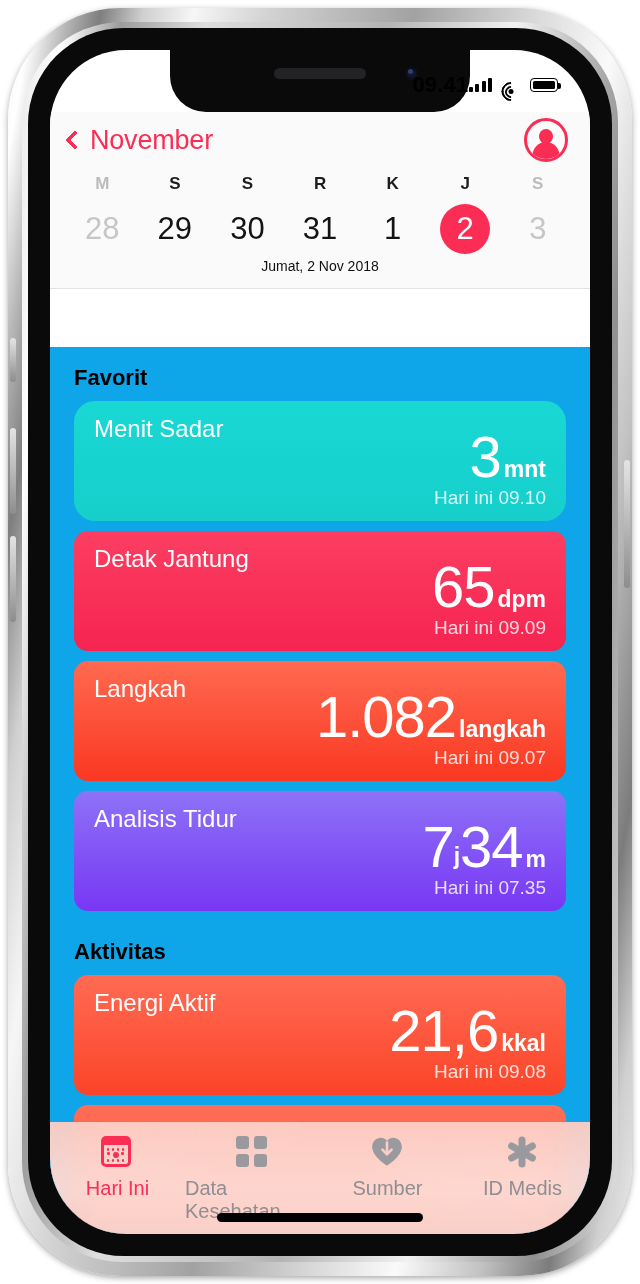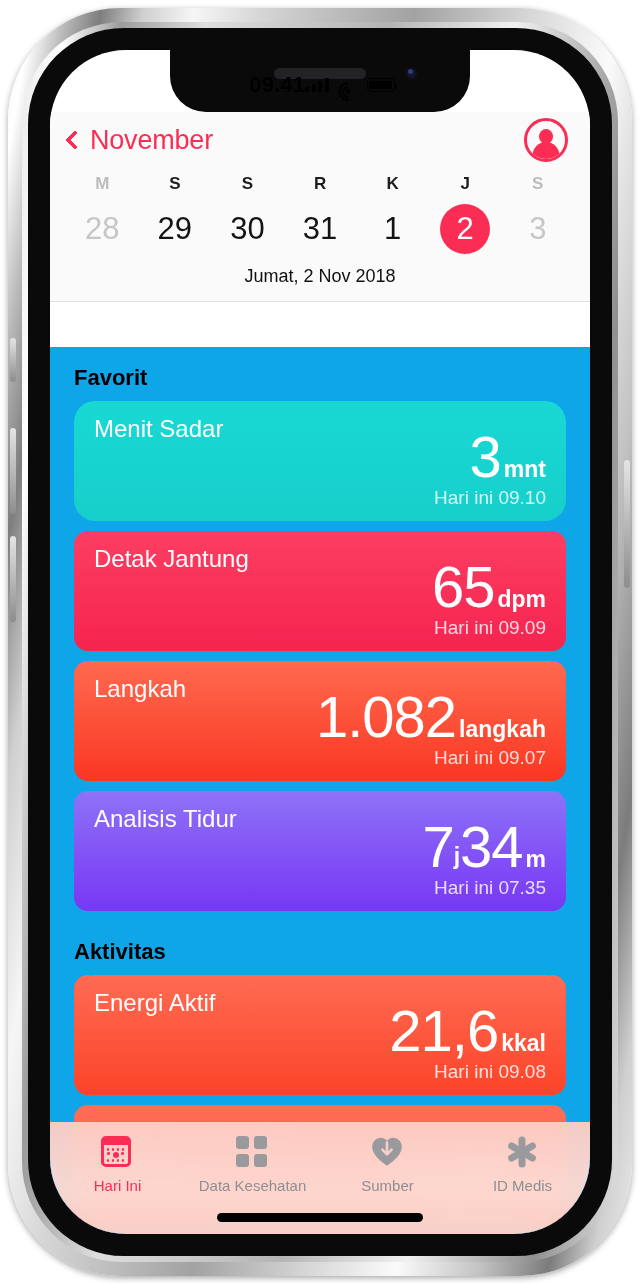--- a/index.html
+++ b/index.html
@@ -59,21 +59,21 @@
     box-shadow:inset 0 0 0 2px #0d0d18;
   }
   .camera::after{
     content:""; position:absolute; left:3px; top:2px; width:5px; height:5px;
     border-radius:50%; background:#2b3f7a;
   }
 
   
   .statusbar{
     position:absolute; top:0; left:0; right:0; height:62px; z-index:45;
-    display:flex; align-items:center; justify-content:center;
+    display:flex; align-items:center; justify-content:flex-end;
     padding:16px 32px 8px 36px; color:#000;
   }
   .clock{ font-size:22px; font-weight:700; letter-spacing:.2px; }
   .status-right{ display:flex; align-items:center; gap:9px; }
 
   .signal{ display:flex; align-items:flex-end; gap:2.5px; height:14px; }
   .signal i{ display:block; width:4px; background:#000; border-radius:1px; }
   .signal i:nth-child(1){ height:5px; }
   .signal i:nth-child(2){ height:8px; }
   .signal i:nth-child(3){ height:11px; }
@@ -128,21 +128,21 @@
   .dowrow{ margin-top:6px; }
   .dow{ font-size:17px; font-weight:700; color:#1d1d1d; }
   .dow.dim{ color:#bcbcbc; }
   .daterow{ margin-top:10px; }
   .dnum{
     font-size:31px; font-weight:400; color:#141414; line-height:50px; display:inline-block;
     width:50px; height:50px;
   }
   .dnum.dim{ color:#c6c6c6; }
   .dnum.sel{ background:#FB2D55; color:#fff; border-radius:50%; }
-  .fulldate{ text-align:center; font-size:18px; color:#111; margin-top:12px; padding-bottom:10px; }
+  .fulldate{ text-align:center; font-size:14px; color:#111; margin-top:4px; padding-bottom:10px; }
 
   
   .content{ position:absolute; top:297px; left:0; right:0; bottom:0; background:#0ea5e9; overflow:hidden; }
   .section-title{ font-size:22px; font-weight:700; color:#000; padding:18px 24px 10px 24px; }
 
   .card{
     position:relative; margin:0 24px 10px 24px; border-radius:14px; height:120px;
     padding:14px 20px 12px 20px; color:#fff; overflow:hidden;
   }
   .card-name{ font-size:24px; font-weight:500; line-height:1.16; max-width:300px; }
@@ -160,21 +160,21 @@
   .c-orange3{ background:linear-gradient(180deg,#FF6E57 0%,#FB4D2E 100%); }
 
   
   .tabbar{
     position:absolute; left:0; right:0; bottom:0; height:112px; z-index:30;
     background:linear-gradient(180deg,rgba(252,205,196,.96) 0%, rgba(253,219,212,.96) 60%, rgba(252,210,202,.97) 100%);
     display:flex; align-items:flex-start; padding-top:14px;
     backdrop-filter:blur(12px);
   }
   .tab{ flex:1; display:flex; flex-direction:column; align-items:center; gap:7px; cursor:pointer; }
-  .tab-label{ font-size:15px; color:#8e8e93; }
+  .tab-label{ font-size:20px; color:#8e8e93; }
   .tab.active .tab-label{ color:#FB2D55; font-weight:500; }
   .icon-box{ width:34px; height:34px; position:relative; }
 
   
   .ic-cal{ width:30px; height:31px; border:3px solid #FB2D55; border-radius:5px; position:relative; }
   .ic-cal::before{ content:""; position:absolute; left:0; top:0; right:0; height:6px; background:#FB2D55; }
   .ic-cal .dots{ position:absolute; left:2px; right:2px; top:9px; bottom:2px; display:flex; flex-direction:column; justify-content:space-around; }
   .ic-cal .row{ display:flex; justify-content:space-around; }
   .ic-cal .row b{ display:block; width:2.6px; height:2.6px; border-radius:50%; background:#FB2D55; }
   .ic-cal .row b.big{ width:6px; height:6px; }

